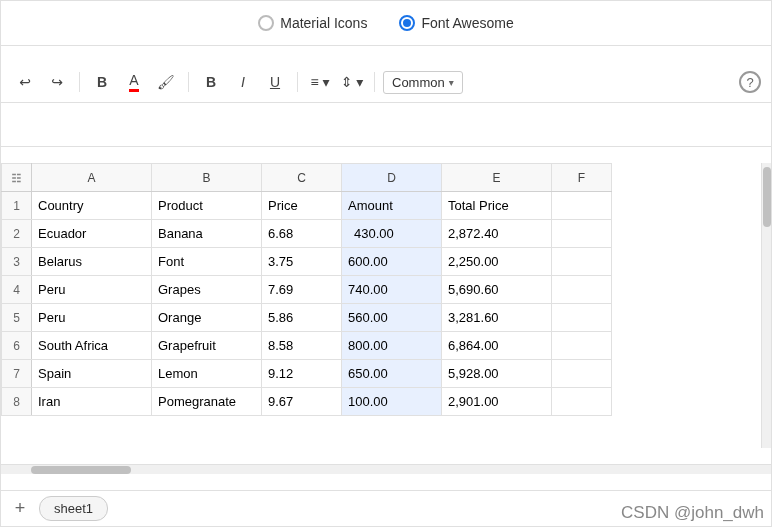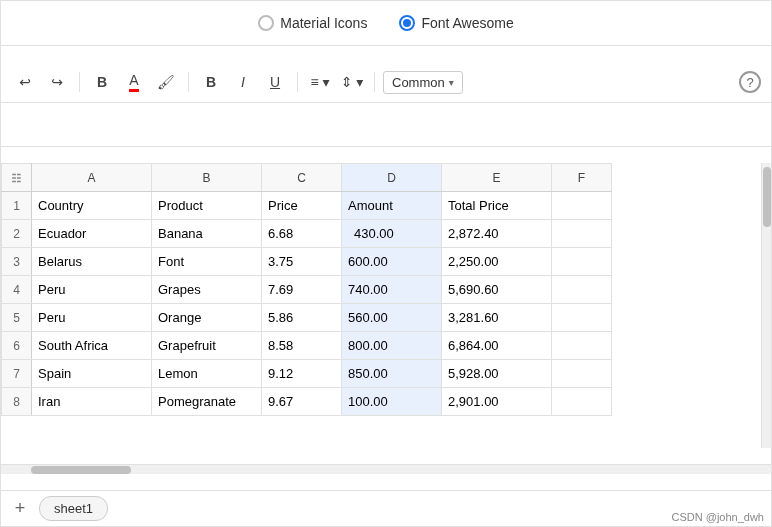--- a/index.html
+++ b/index.html
@@ -238,21 +238,21 @@
       font-size: 13px;
       color: #333;
       cursor: pointer;
     }
 
     
     .watermark {
       position: absolute;
       bottom: 4px;
       right: 8px;
-      font-size: 11px;
+      font-size: 17px;
       color: #888;
     }
 
     
     .v-scrollbar {
       position: absolute;
       right: 0;
       top: 0;
       bottom: 0;
       width: 10px;
@@ -421,21 +421,21 @@
               <td class="col-c">8.58</td>
               <td class="col-d" style="background: rgb(232, 240, 254);">800.00</td>
               <td class="col-e">6,864.00</td>
               <td class="col-f"></td>
             </tr>
             <tr>
               <td class="row-num">7</td>
               <td class="col-a">Spain</td>
               <td class="col-b">Lemon</td>
               <td class="col-c">9.12</td>
-              <td class="col-d" style="background: rgb(232, 240, 254);">850.00</td>
+              <td class="col-d" style="background: rgb(232, 240, 254);">650.00</td>
               <td class="col-e">5,928.00</td>
               <td class="col-f"></td>
             </tr>
             <tr>
               <td class="row-num">8</td>
               <td class="col-a">Iran</td>
               <td class="col-b">Pomegranate</td>
               <td class="col-c">9.67</td>
               <td class="col-d" style="background: rgb(232, 240, 254);">100.00</td>
               <td class="col-e">2,901.00</td>

